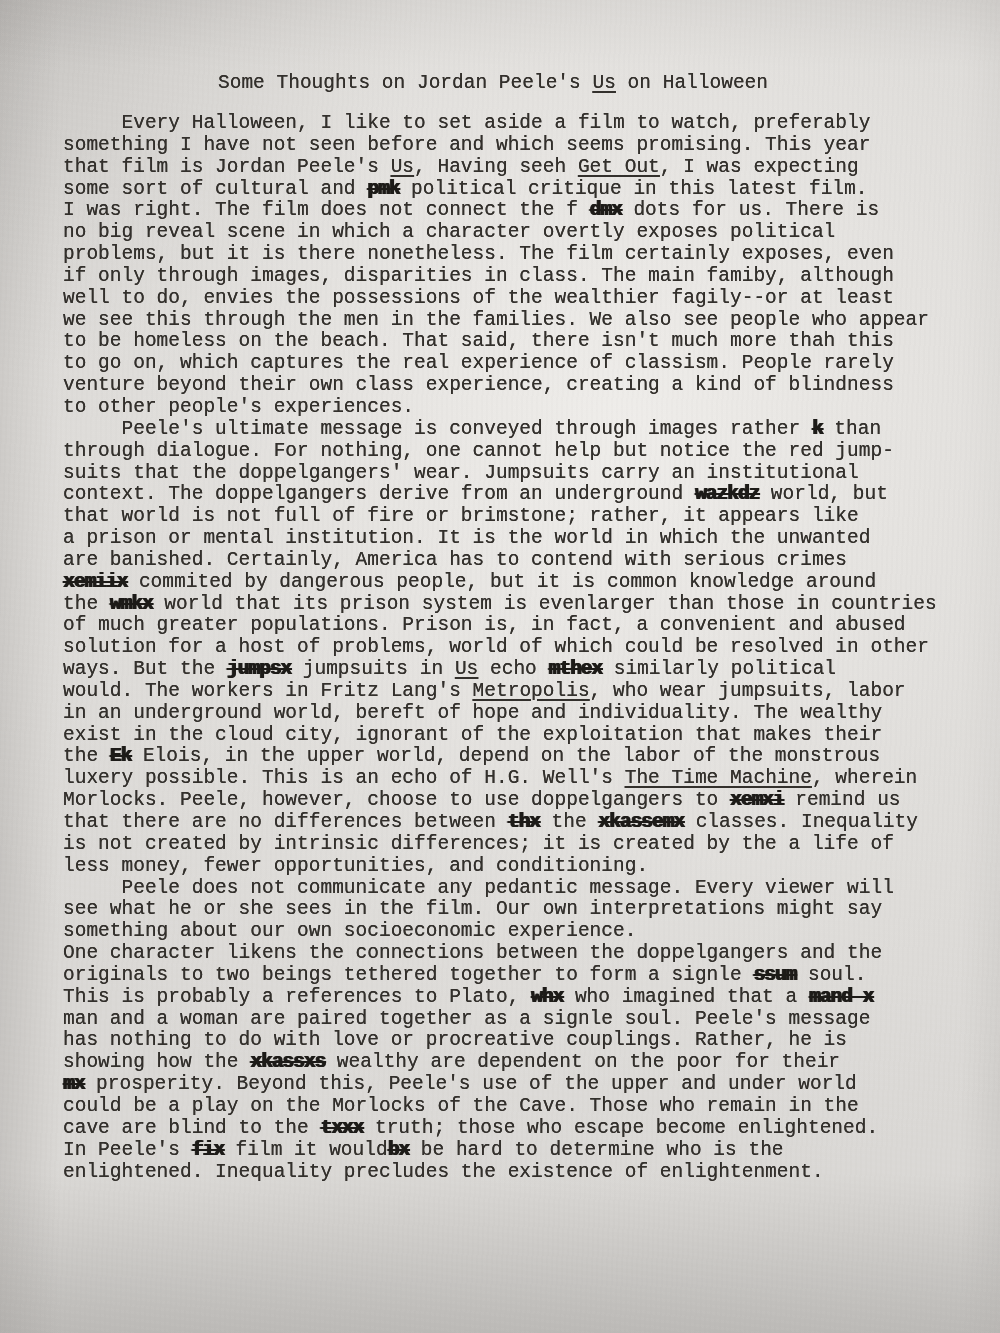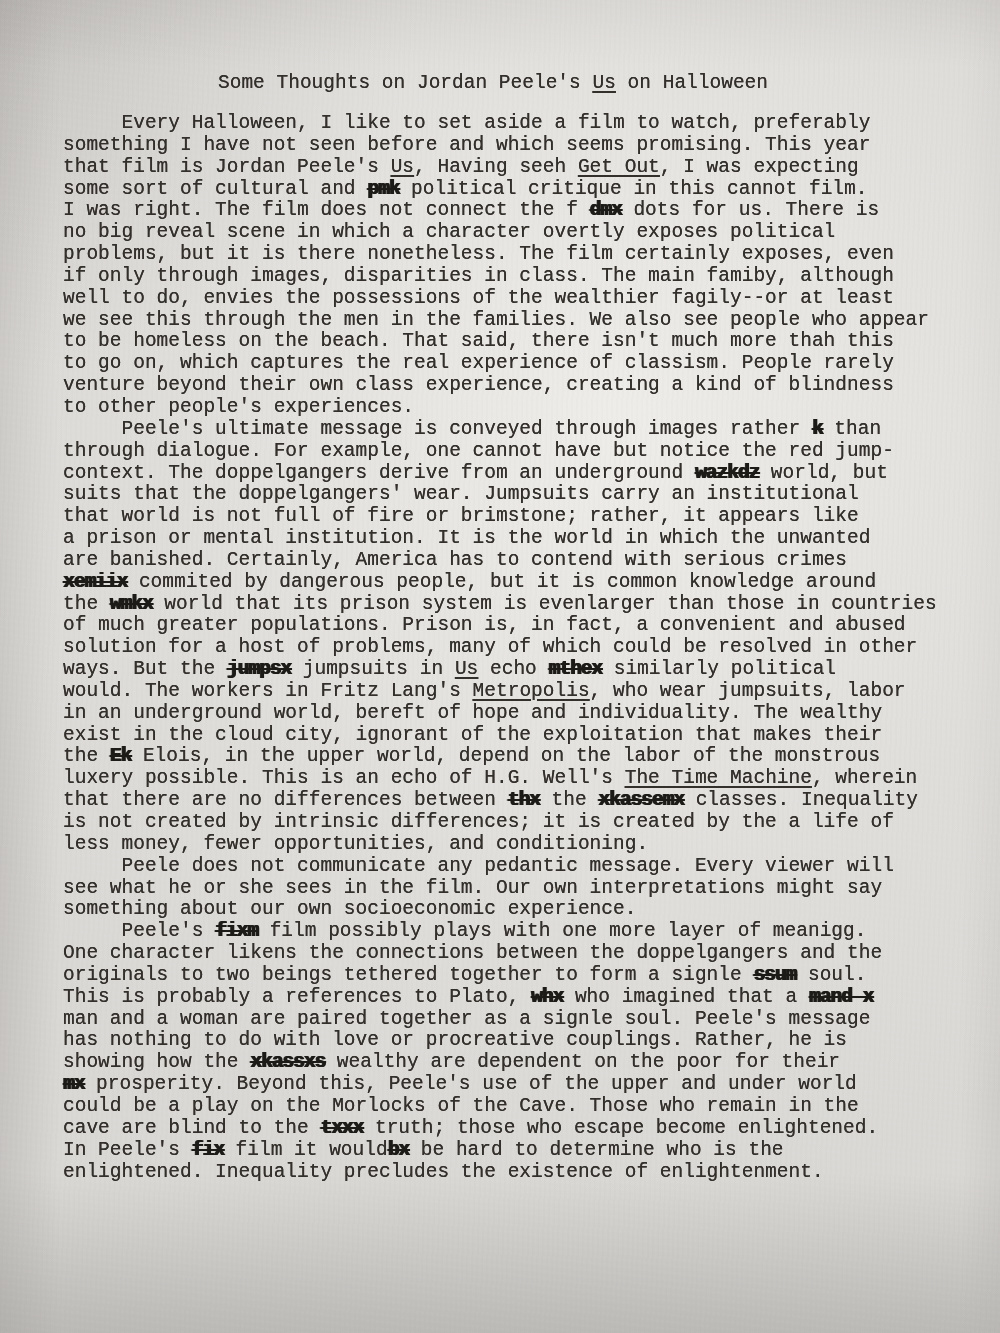--- a/index.html
+++ b/index.html
@@ -58,61 +58,61 @@
 <body>
 
 <div class="paper">
   <div class="grain"></div>
   <div class="title" id="doc-title"><span>Some Thoughts on Jordan Peele's </span><span class="u">Us</span><span> on Halloween</span></div>
   <div class="body" id="doc-body">
       <div>
         <div class="line"><span>     Every Halloween, I like to set aside a film to watch, preferably</span></div>
         <div class="line"><span>something I have not seen before and which seems promising. This year</span></div>
         <div class="line"><span>that film is Jordan Peele's </span><span class="u">Us</span><span>, Having seeh </span><span class="u">Get Out</span><span>, I was expecting</span></div>
-        <div class="line"><span>some sort of cultural and </span><span class="x">pmk</span><span> political critique in this cannot film.</span></div>
+        <div class="line"><span>some sort of cultural and </span><span class="x">pmk</span><span> political critique in this latest film.</span></div>
         <div class="line"><span>I was right. The film does not connect the f </span><span class="x">dmx</span><span> dots for us. There is</span></div>
         <div class="line"><span>no big reveal scene in which a character overtly exposes political</span></div>
         <div class="line"><span>problems, but it is there nonetheless. The film certainly exposes, even</span></div>
         <div class="line"><span>if only through images, disparities in class. The main famiby, although</span></div>
         <div class="line"><span>well to do, envies the possessions of the wealthier fagily--or at least</span></div>
         <div class="line"><span>we see this through the men in the families. We also see people who appear</span></div>
         <div class="line"><span>to be homeless on the beach. That said, there isn't much more thah this</span></div>
         <div class="line"><span>to go on, which captures the real experience of classism. People rarely</span></div>
         <div class="line"><span>venture beyond their own class experience, creating a kind of blindness</span></div>
         <div class="line"><span>to other people's experiences.</span></div>
       </div>
       <div>
         <div class="line"><span>     Peele's ultimate message is conveyed through images rather </span><span class="x">k</span><span> than</span></div>
-        <div class="line"><span>through dialogue. For example, one cannot have but notice the red jump-</span></div>
+        <div class="line"><span>through dialogue. For nothing, one cannot help but notice the red jump-</span></div>
+        <div class="line"><span>suits that the doppelgangers' wear. Jumpsuits carry an institutional</span></div>
         <div class="line"><span>context. The doppelgangers derive from an underground </span><span class="x">wazkdz</span><span> world, but</span></div>
-        <div class="line"><span>suits that the doppelgangers' wear. Jumpsuits carry an institutional</span></div>
         <div class="line"><span>that world is not full of fire or brimstone; rather, it appears like</span></div>
         <div class="line"><span>a prison or mental institution. It is the world in which the unwanted</span></div>
         <div class="line"><span>are banished. Certainly, America has to contend with serious crimes</span></div>
         <div class="line"><span class="x">xemiix</span><span> commited by dangerous people, but it is common knowledge around</span></div>
         <div class="line"><span>the </span><span class="x">wmkx</span><span> world that its prison system is evenlarger than those in countries</span></div>
         <div class="line"><span>of much greater populations. Prison is, in fact, a convenient and abused</span></div>
-        <div class="line"><span>solution for a host of problems, many of which could be resolved in other</span></div>
+        <div class="line"><span>solution for a host of problems, world of which could be resolved in other</span></div>
         <div class="line"><span>ways. But the </span><span class="x">jumpsx</span><span> jumpsuits in </span><span class="u">Us</span><span> echo </span><span class="x">mthex</span><span> similarly political</span></div>
         <div class="line"><span>would. The workers in Fritz Lang's </span><span class="u">Metropolis</span><span>, who wear jumpsuits, labor</span></div>
         <div class="line"><span>in an underground world, bereft of hope and individuality. The wealthy</span></div>
         <div class="line"><span>exist in the cloud city, ignorant of the exploitation that makes their</span></div>
         <div class="line"><span>the </span><span class="x">Ek</span><span> Elois, in the upper world, depend on the labor of the monstrous</span></div>
         <div class="line"><span>luxery possible. This is an echo of H.G. Well's </span><span class="u">The Time Machine</span><span>, wherein</span></div>
+        <div class="line"><span>Morlocks. Peele, however, choose to use doppelgangers to </span><span class="x">xemxi</span><span> remind us</span></div>
         <div class="line"><span>that there are no differences between </span><span class="x">thx</span><span> the </span><span class="x">xkassemx</span><span> classes. Inequality</span></div>
         <div class="line"><span>is not created by intrinsic differences; it is created by the a life of</span></div>
         <div class="line"><span>less money, fewer opportunities, and conditioning.</span></div>
       </div>
       <div>
         <div class="line"><span>     Peele does not communicate any pedantic message. Every viewer will</span></div>
         <div class="line"><span>see what he or she sees in the film. Our own interpretations might say</span></div>
         <div class="line"><span>something about our own socioeconomic experience.</span></div>
       </div>
       <div>
-        <div class="line"><span>     Peele's </span><span class="x">fixm</span><span> film possibly plays with one more layer of meanigg.</span></div>
         <div class="line"><span>One character likens the connections between the doppelgangers and the</span></div>
         <div class="line"><span>originals to two beings tethered together to form a signle </span><span class="x">ssum</span><span> soul.</span></div>
         <div class="line"><span>This is probably a references to Plato, </span><span class="x">whx</span><span> who imagined that a </span><span class="x">mand x</span></div>
         <div class="line"><span>man and a woman are paired together as a signle soul. Peele's message</span></div>
         <div class="line"><span>has nothing to do with love or procreative couplings. Rather, he is</span></div>
         <div class="line"><span>showing how the </span><span class="x">xkassxs</span><span> wealthy are dependent on the poor for their</span></div>
         <div class="line"><span class="x">mx</span><span> prosperity. Beyond this, Peele's use of the upper and under world</span></div>
         <div class="line"><span>could be a play on the Morlocks of the Cave. Those who remain in the</span></div>
         <div class="line"><span>cave are blind to the </span><span class="x">txxx</span><span> truth; those who escape become enlightened.</span></div>
         <div class="line"><span>In Peele's </span><span class="x">fix</span><span> film it would</span><span class="x">bx</span><span> be hard to determine who is the</span></div>

